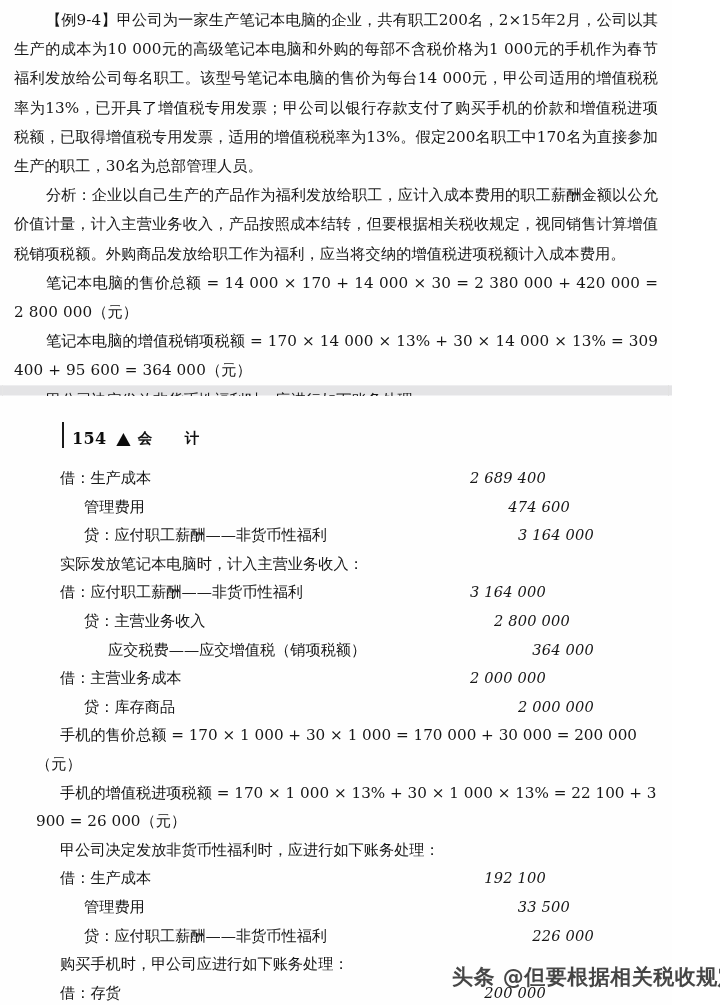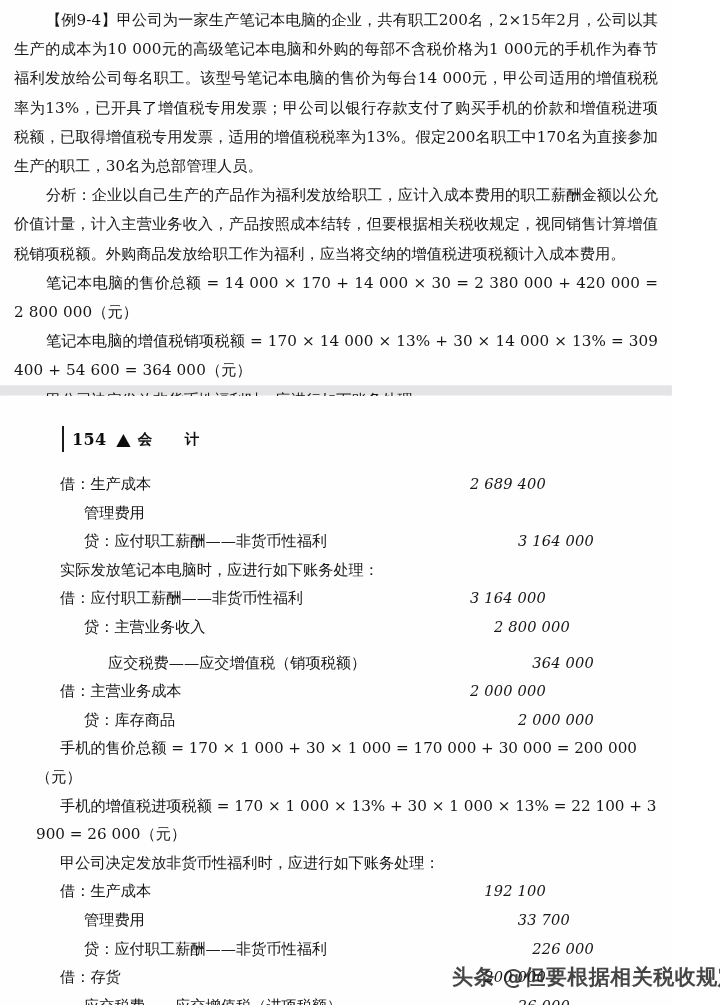--- a/index.html
+++ b/index.html
@@ -64,23 +64,23 @@
     text-justify: inter-ideograph;
     margin: 0;
     color: #161616;
   }
   .prose.indent { text-indent: 2.1em; }
   .prose + .prose { margin-top: 0; }
 
   
   .running-head {
     display: flex;
-    align-items: center;
+    align-items: flex-end;
     gap: 6px;
-    margin: 18px 0 0 48px;
+    margin: 12px 0 0 48px;
     height: 30px;
   }
   .head-rule {
     display: inline-block;
     width: 2px;
     height: 26px;
     background: #1a1a1a;
     margin-right: 2px;
   }
   .head-folio {
@@ -125,21 +125,21 @@
     flex: 0 0 auto;
     font-family: "DejaVu Serif", "Liberation Serif", serif;
     font-size: 14.6px;
     letter-spacing: 0.2px;
     text-align: right;
     font-style: italic;
   }
   
   .lvl-0 { padding-left: 46px; justify-content: center; }
   .lvl-1 { padding-left: 70px; }
-  .lvl-2 { padding-left: 94px; margin-top: 7px; }
+  .lvl-2 { padding-left: 94px; }
   
   .amt-0 { padding-right: 112px; }
   .amt-1 { padding-right: 88px; }
   .amt-2 { padding-right: 64px; }
 
   .narrative {
     font-size: 15.2px;
     line-height: 28.6px;
     color: #161616;
     padding-left: 46px;
@@ -172,21 +172,21 @@
 
 <div class="page-image">
 
   <div class="scan-edge-left"></div>
   <div class="scan-edge-right"></div>
 
   <div class="segment segment-top">
     <p class="prose indent">【例9-4】甲公司为一家生产笔记本电脑的企业，共有职工200名，2×15年2月，公司以其生产的成本为10 000元的高级笔记本电脑和外购的每部不含税价格为1 000元的手机作为春节福利发放给公司每名职工。该型号笔记本电脑的售价为每台14 000元，甲公司适用的增值税税率为13%，已开具了增值税专用发票；甲公司以银行存款支付了购买手机的价款和增值税进项税额，已取得增值税专用发票，适用的增值税税率为13%。假定200名职工中170名为直接参加生产的职工，30名为总部管理人员。</p>
     <p class="prose indent">分析：企业以自己生产的产品作为福利发放给职工，应计入成本费用的职工薪酬金额以公允价值计量，计入主营业务收入，产品按照成本结转，但要根据相关税收规定，视同销售计算增值税销项税额。外购商品发放给职工作为福利，应当将交纳的增值税进项税额计入成本费用。</p>
     <p class="prose indent">笔记本电脑的售价总额 = 14 000 × 170 + 14 000 × 30 = 2 380 000 + 420 000 = 2 800 000（元）</p>
-    <p class="prose indent">笔记本电脑的增值税销项税额 = 170 × 14 000 × 13% + 30 × 14 000 × 13% = 309 400 + 54 600 = 364 000（元）</p>
+    <p class="prose indent">笔记本电脑的增值税销项税额 = 170 × 14 000 × 13% + 30 × 14 000 × 13% = 309 400 + 95 600 = 364 000（元）</p>
     <p class="prose indent">甲公司决定发放非货币性福利时，应进行如下账务处理：</p>
   </div>
 
   <div class="segment-divider"></div>
 
   <div class="segment segment-bottom">
 
     <div class="running-head">
       <span class="head-rule"></span>
       <span class="head-folio">154</span>
@@ -196,27 +196,28 @@
 
     <div class="entries" id="entry-body">
         <div class="entry-line lvl-0">
           <span class="entry-label">借：生产成本</span>
           <span class="entry-spacer"></span>
           <span class="entry-amount amt-0">2 689 400</span>
         </div>
         <div class="entry-line lvl-1">
           <span class="entry-label">管理费用</span>
           <span class="entry-spacer"></span>
+          <span class="entry-amount amt-1">474 600</span>
         </div>
         <div class="entry-line lvl-1">
           <span class="entry-label">贷：应付职工薪酬——非货币性福利</span>
           <span class="entry-spacer"></span>
           <span class="entry-amount amt-2">3 164 000</span>
         </div>
-        <div class="narrative">实际发放笔记本电脑时，应进行如下账务处理：</div>
+        <div class="narrative">实际发放笔记本电脑时，计入主营业务收入：</div>
         <div class="entry-line lvl-0">
           <span class="entry-label">借：应付职工薪酬——非货币性福利</span>
           <span class="entry-spacer"></span>
           <span class="entry-amount amt-0">3 164 000</span>
         </div>
         <div class="entry-line lvl-1">
           <span class="entry-label">贷：主营业务收入</span>
           <span class="entry-spacer"></span>
           <span class="entry-amount amt-1">2 800 000</span>
         </div>
@@ -239,27 +240,28 @@
         <div class="formula">手机的增值税进项税额 = 170 × 1 000 × 13% + 30 × 1 000 × 13% = 22 100 + 3 900 = 26 000（元）</div>
         <div class="narrative">甲公司决定发放非货币性福利时，应进行如下账务处理：</div>
         <div class="entry-line lvl-0">
           <span class="entry-label">借：生产成本</span>
           <span class="entry-spacer"></span>
           <span class="entry-amount amt-0">192 100</span>
         </div>
         <div class="entry-line lvl-1">
           <span class="entry-label">管理费用</span>
           <span class="entry-spacer"></span>
-          <span class="entry-amount amt-1">33 700</span>
+          <span class="entry-amount amt-1">33 500</span>
         </div>
         <div class="entry-line lvl-1">
           <span class="entry-label">贷：应付职工薪酬——非货币性福利</span>
           <span class="entry-spacer"></span>
           <span class="entry-amount amt-2">226 000</span>
         </div>
+        <div class="narrative">购买手机时，甲公司应进行如下账务处理：</div>
         <div class="entry-line lvl-0">
           <span class="entry-label">借：存货</span>
           <span class="entry-spacer"></span>
           <span class="entry-amount amt-0">200 000</span>
         </div>
         <div class="entry-line lvl-1">
           <span class="entry-label">应交税费——应交增值税（进项税额）</span>
           <span class="entry-spacer"></span>
           <span class="entry-amount amt-1">26 000</span>
         </div>

